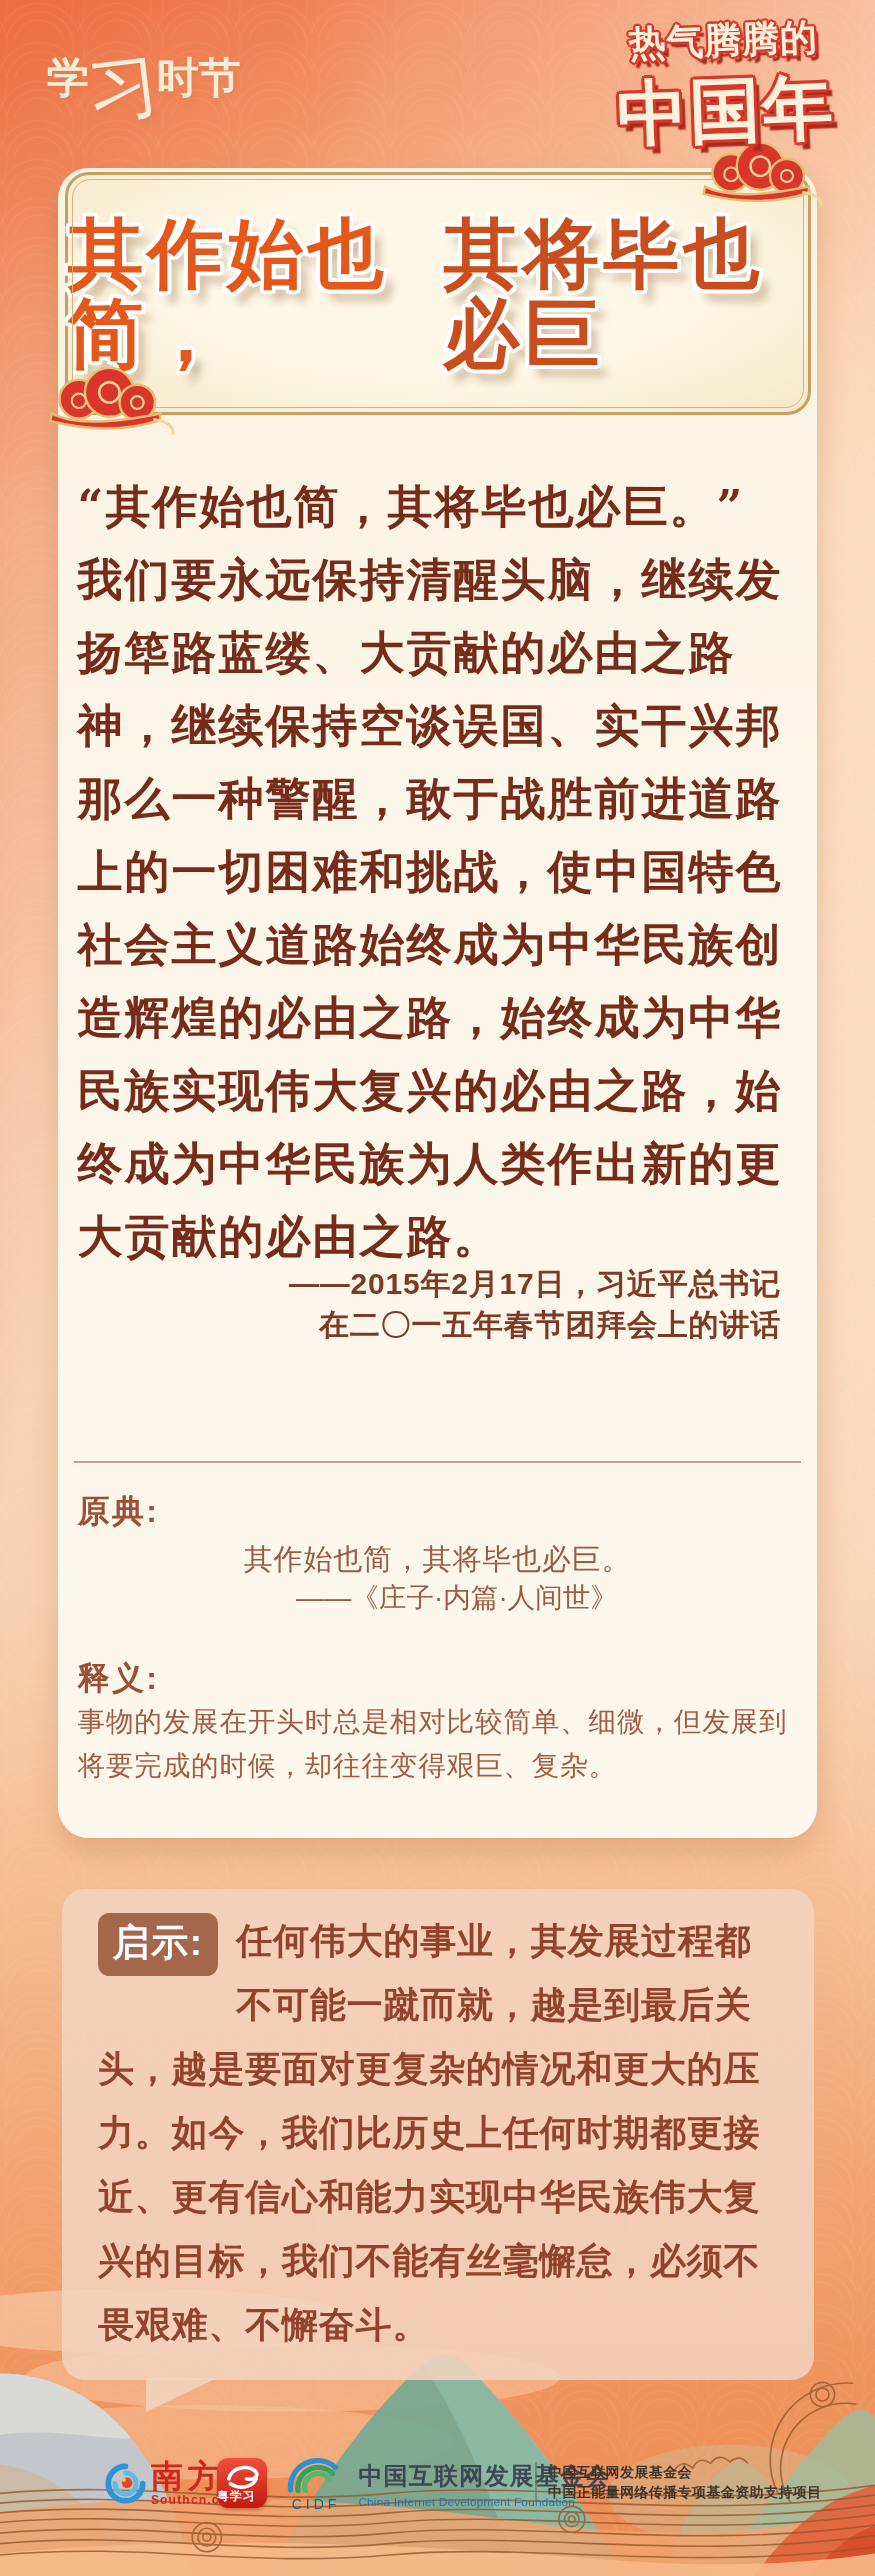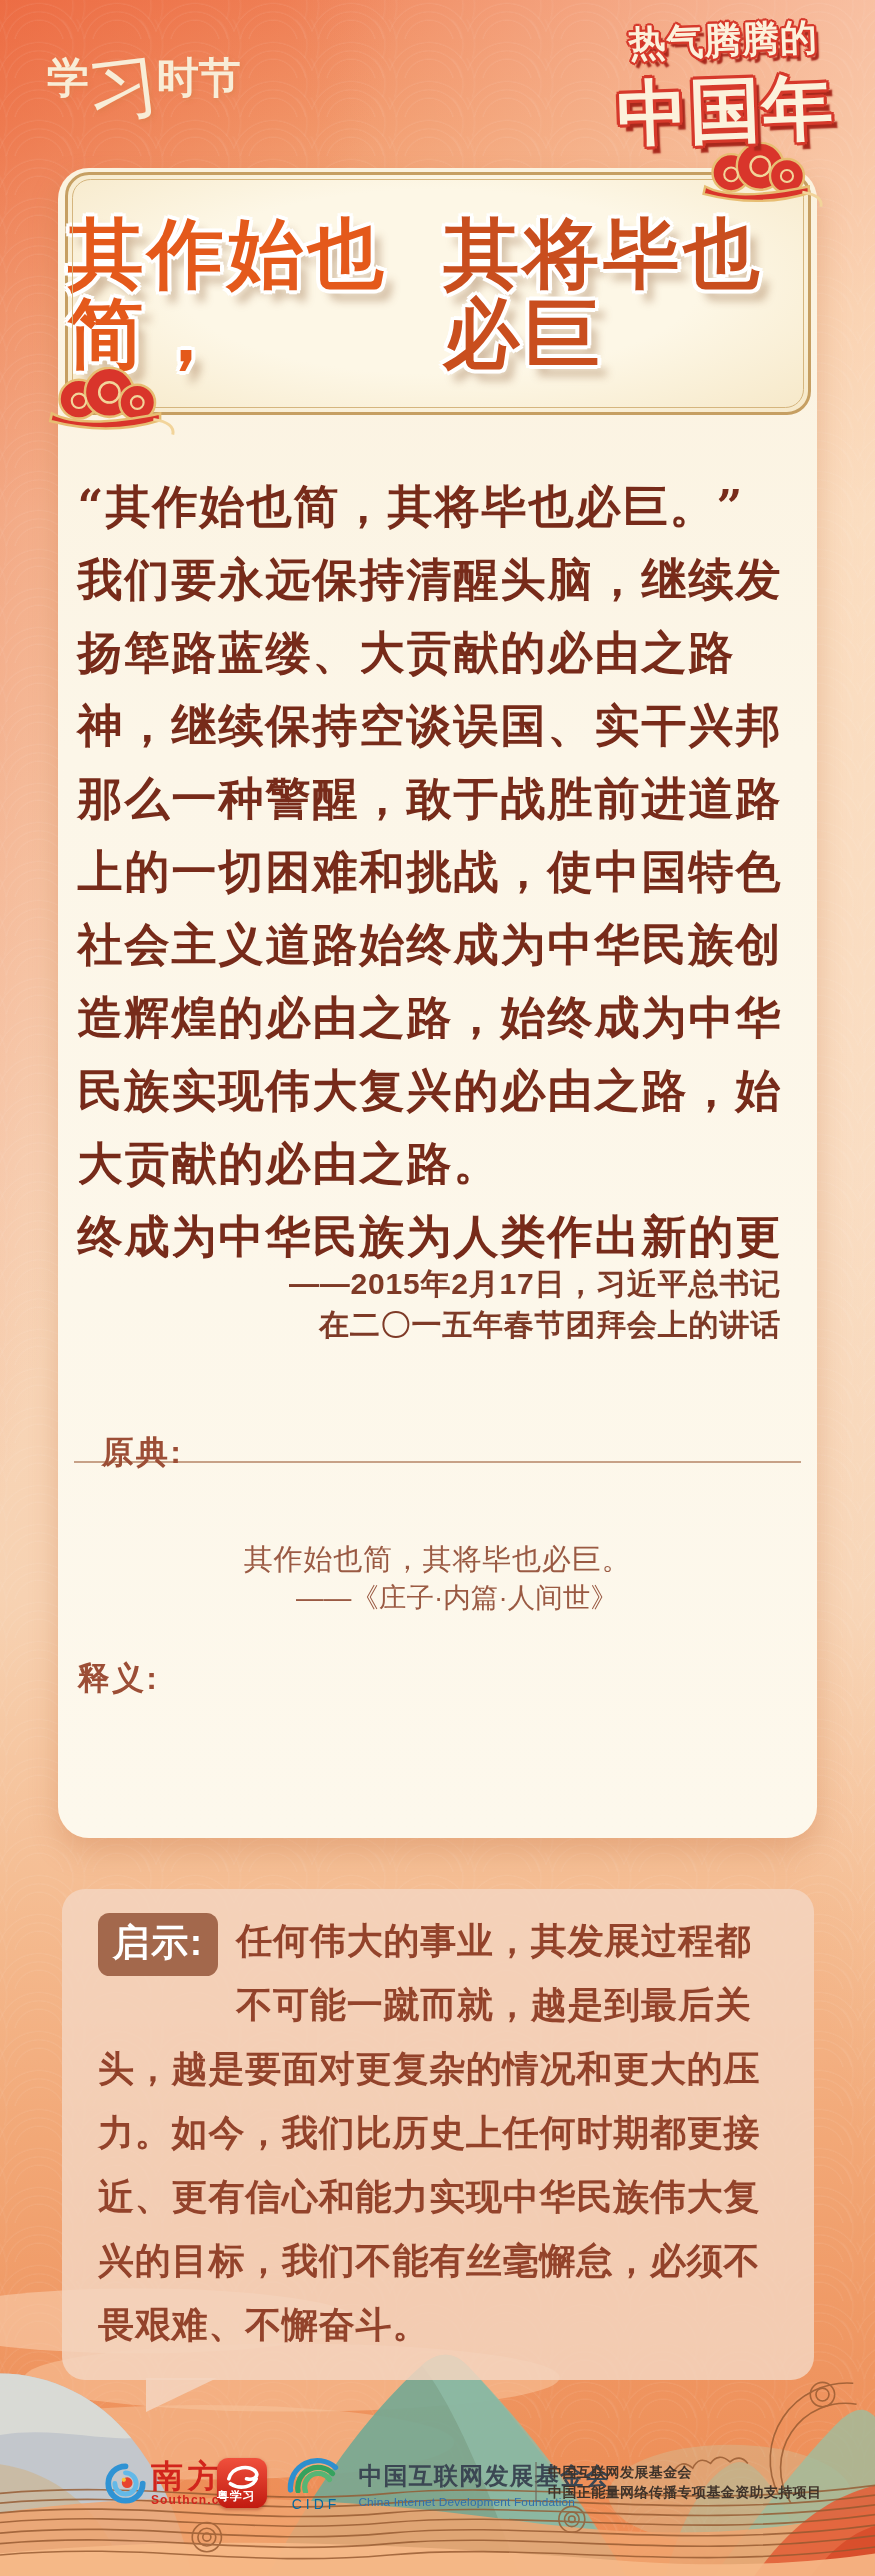--- a/index.html
+++ b/index.html
@@ -71,21 +71,21 @@
     font-size:45px;line-height:73px;letter-spacing:2px;color:#772B1A;}
 
   .attribution{position:absolute;right:36px;top:1095px;text-align:right;
     color:#7E3A27;font-weight:700;font-size:30px;line-height:41px;letter-spacing:0.8px;}
 
   .divider{position:absolute;left:16px;right:16px;top:1293px;height:1.6px;
     background:#BD9275;opacity:.85;}
 
   .yd-label,.sy-label{position:absolute;left:19.5px;font-size:32px;font-weight:800;
     color:#9C4E36;letter-spacing:2.4px;}
-  .yd-label{top:1263px;margin-left:24px;}
+  .yd-label{top:1322px;}
   .yd-quote{position:absolute;left:0;right:0;top:1372px;text-align:center;
     font-size:29px;color:#9A5A43;letter-spacing:0.8px;}
   .yd-source{position:absolute;left:0;right:0;top:1411px;text-align:center;
     font-size:27.6px;color:#9A5A43;transform:translateX(19.5px);}
   .sy-label{top:1489px;}
   .sy-text{position:absolute;left:19.5px;right:19.5px;top:1532px;font-size:27.6px;
     line-height:44px;color:#A35C44;letter-spacing:0.8px;}
 
   
   .insight{position:absolute;left:62px;top:1889px;width:752px;min-height:425px;z-index:2;
@@ -221,36 +221,37 @@
     <div class="quote">
         <div class="quote-line">“其作始也简，其将毕也必巨。”</div>
         <div class="quote-line">我们要永远保持清醒头脑，继续发</div>
         <div class="quote-line">扬筚路蓝缕、大贡献的必由之路</div>
         <div class="quote-line">神，继续保持空谈误国、实干兴邦</div>
         <div class="quote-line">那么一种警醒，敢于战胜前进道路</div>
         <div class="quote-line">上的一切困难和挑战，使中国特色</div>
         <div class="quote-line">社会主义道路始终成为中华民族创</div>
         <div class="quote-line">造辉煌的必由之路，始终成为中华</div>
         <div class="quote-line">民族实现伟大复兴的必由之路，始</div>
+        <div class="quote-line">终成为中华民族为人类作出新的更</div>
         <div class="quote-line">大贡献的必由之路。</div>
-        <div class="quote-line">终成为中华民族为人类作出新的更</div>
       </div>
 
     <div class="attribution">
       <div>——2015年2月17日，习近平总书记</div>
       <div>在二〇一五年春节团拜会上的讲话</div>
     </div>
 
     <div class="divider"></div>
 
     <div class="yd-label">原典:</div>
     <div class="yd-quote">其作始也简，其将毕也必巨。</div>
     <div class="yd-source">——《庄子·内篇·人间世》</div>
 
     <div class="sy-label">释义:</div>
+    <div class="sy-text">事物的发展在开头时总是相对比较简单、细微，但发展到将要完成的时候，却往往变得艰巨、复杂。</div>
   </div>
 
   <div class="insight">
     <span class="insight-badge">启示:</span>
     <span class="insight-text">任何伟大的事业，其发展过程都不可能一蹴而就，越是到最后关头，越是要面对更复杂的情况和更大的压力。如今，我们比历史上任何时期都更接近、更有信心和能力实现中华民族伟大复兴的目标，我们不能有丝毫懈怠，必须不畏艰难、不懈奋斗。</span>
   </div>
 
   <div class="footer">
 
     <div class="f-southcn">

